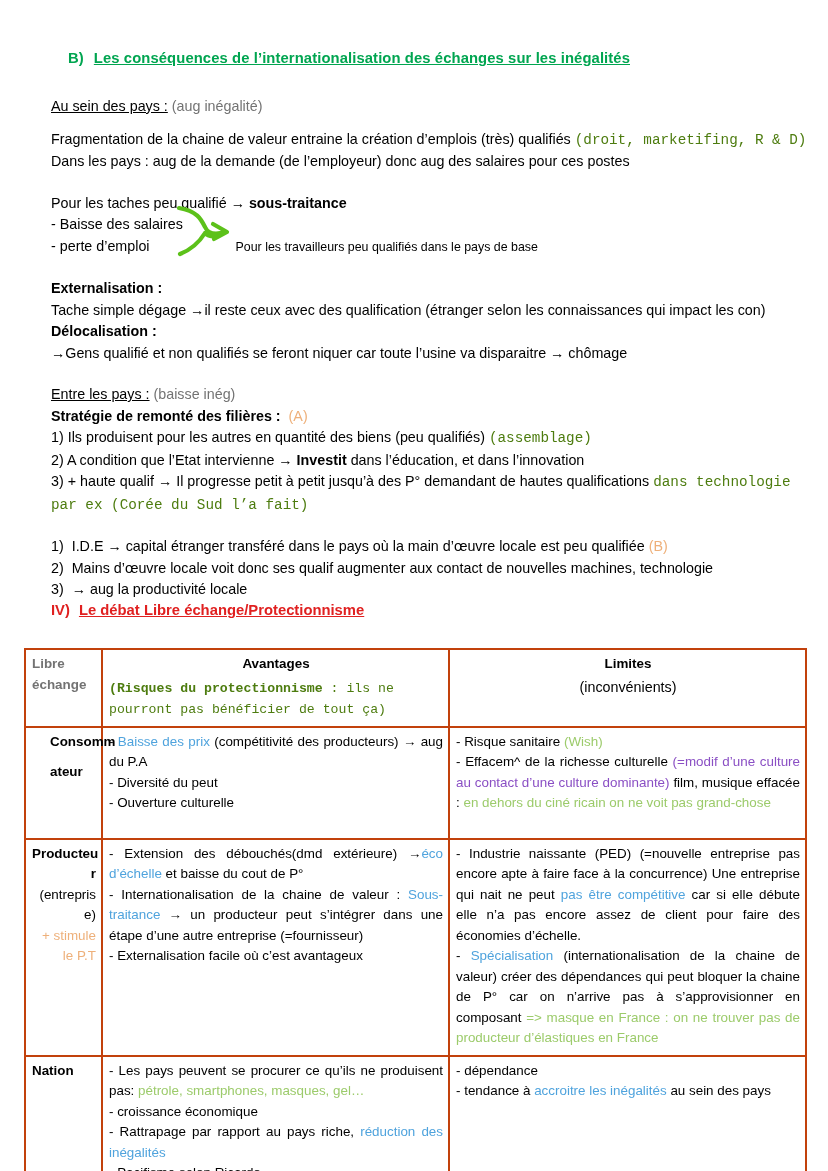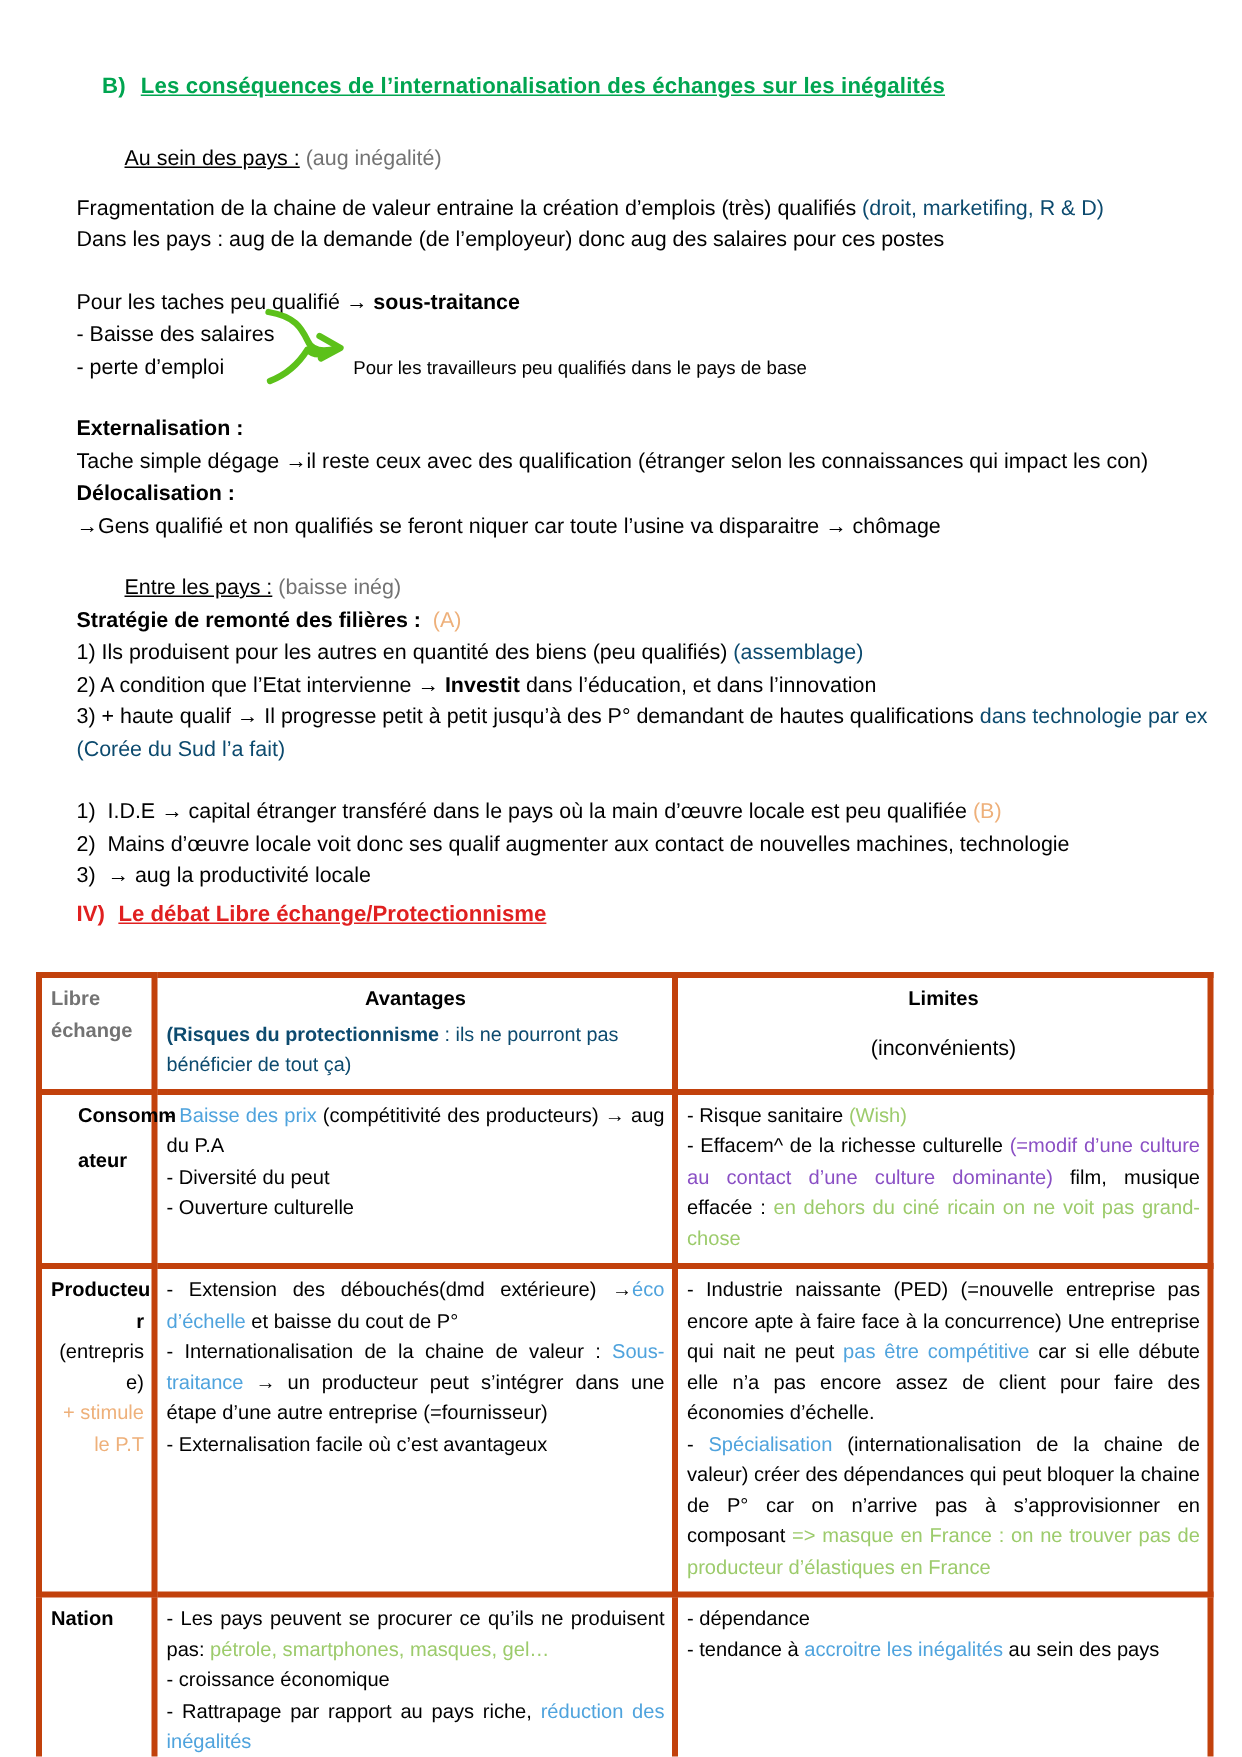--- a/index.html
+++ b/index.html
@@ -16,24 +16,24 @@
     overflow: hidden;
   }
   .page {
     position: relative;
     width: 828px;
     height: 1171px;
     padding: 0;
     box-sizing: border-box;
   }
   .bold { font-weight: bold; }
-  .ul { text-decoration: underline; margin-left: 32px; }
-
-  
-  .c-green   { color: #0c4a6e; }
+  .ul { text-decoration: underline; }
+
+  
+  .c-green   { color: #4d7c0f; font-family: Liberation Mono, monospace; }
   .c-green-l { color: #9ccb6b; }
   .c-red     { color: #737373; }
   .c-blue    { color: #4fa3dd; }
   .c-purple  { color: #8a4fc4; }
   .c-orange  { color: #eeb07a; }
   .c-black   { color: #000; }
 
   
   .heading-b {
     position: absolute;
@@ -94,21 +94,21 @@
     left: 24px;
     top: 648px;
     width: 781px;
   }
   table.main {
     border-collapse: collapse;
     width: 781px;
     table-layout: fixed;
   }
   table.main td {
-    border: 4px solid #c2410c;
+    border: 2px solid #c2410c;
     vertical-align: top;
     padding: 4px 5px 6px 6px;
     font-size: 13.4px;
     line-height: 20.5px;
   }
   col.c1 { width: 77px; }
   col.c2 { width: 347px; }
   col.c3 { width: 357px; }
 
   td.rowhead {
@@ -120,21 +120,21 @@
     text-align: center;
     font-weight: bold;
     font-size: 14.6px;
     padding-top: 5px;
   }
   .hdr-sub {
     display: block;
     text-align: center;
     font-weight: normal;
     font-size: 14.3px;
-    margin-top: 12px;
+    margin-top: 2px;
   }
   .hdr-note {
     display: block;
     text-align: left;
     font-weight: normal;
     font-size: 13.2px;
     line-height: 20px;
     margin-top: 3px;
   }
   .cell-line { display: block; }

